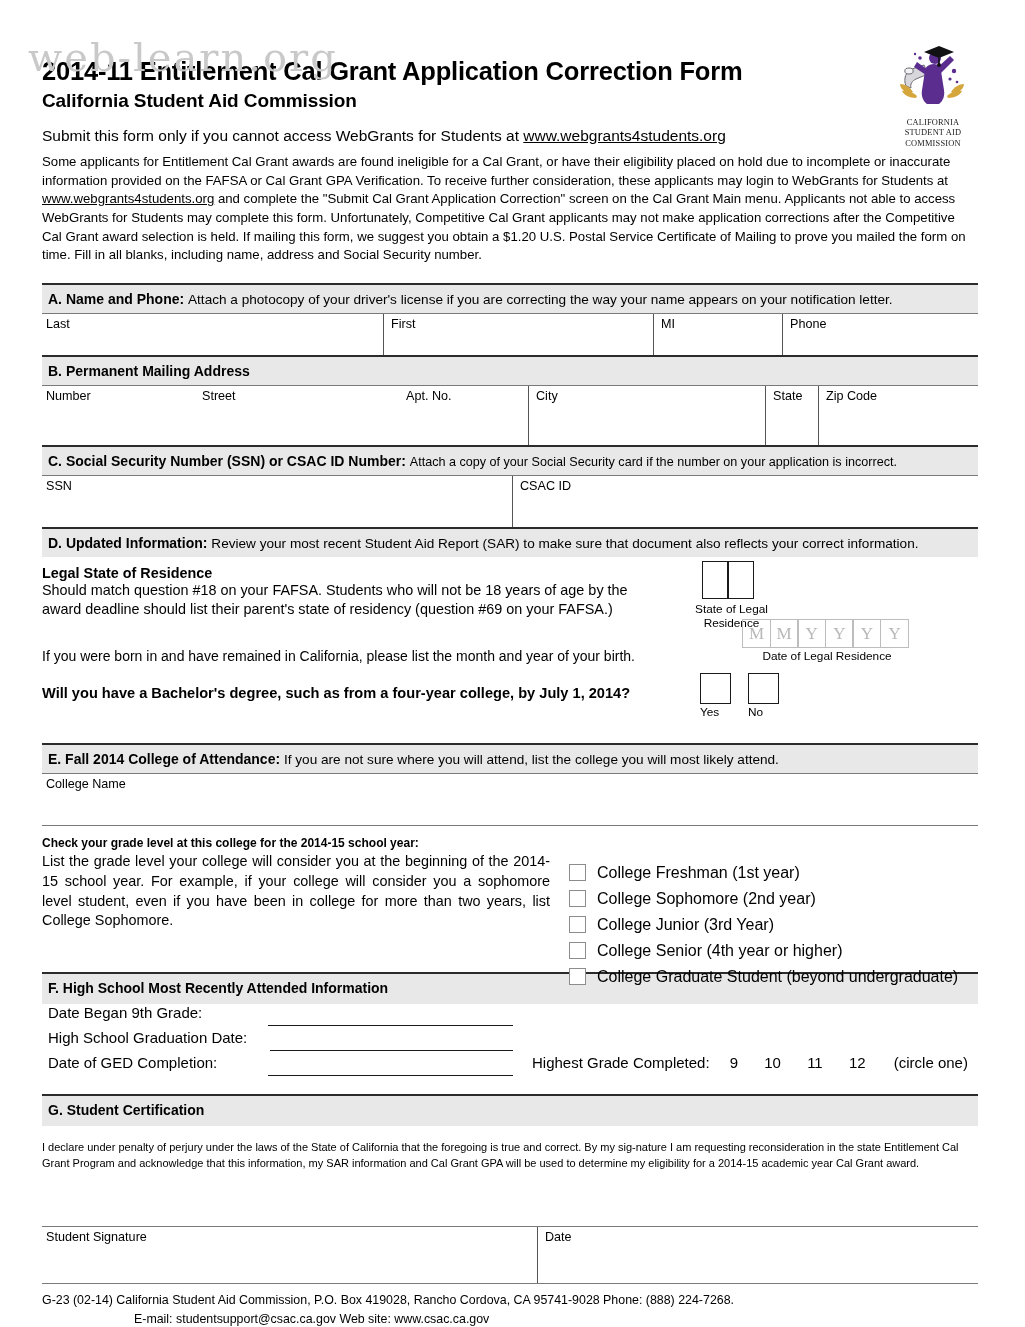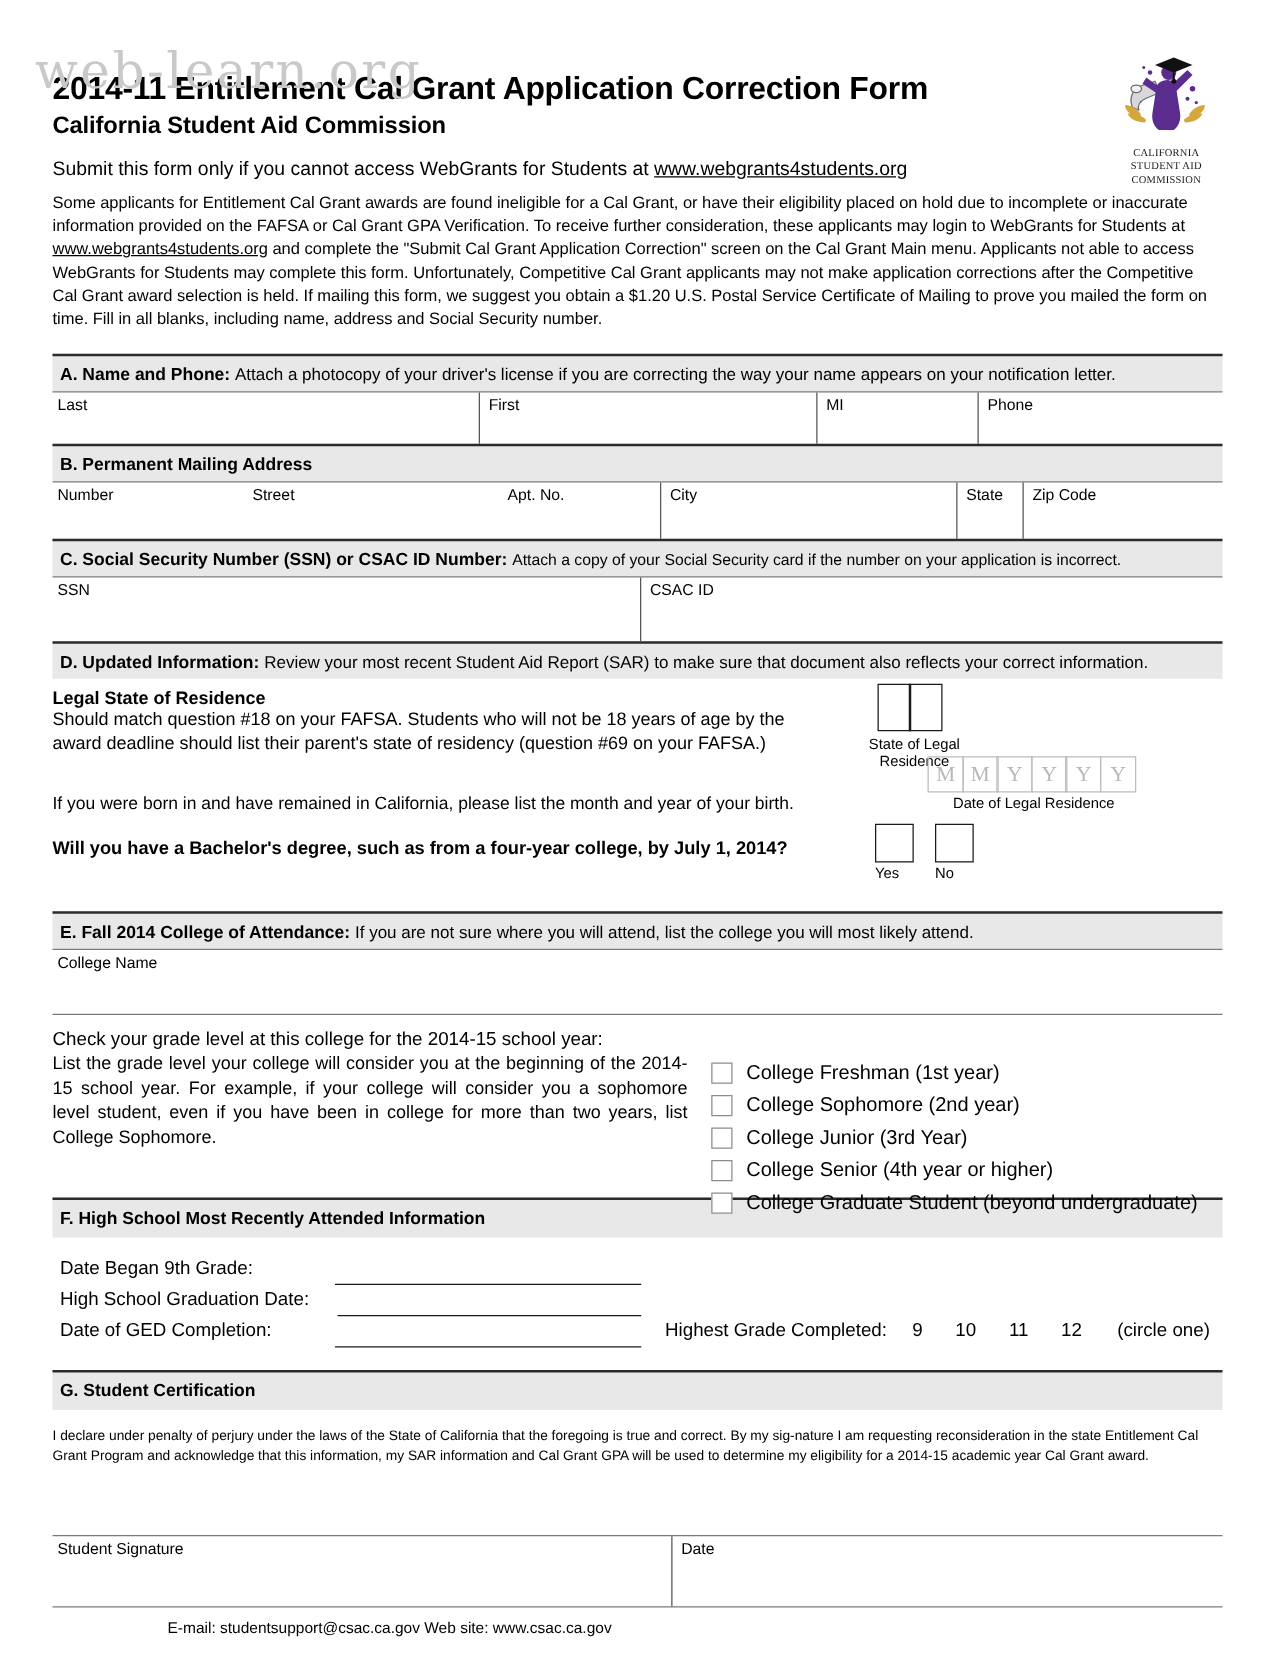--- a/index.html
+++ b/index.html
@@ -152,42 +152,42 @@
 
   .ynbox{
     width:31px;height:31px;
     border:1.6px solid #1a1a1a;
     box-sizing:border-box;
   }
 
   
   .grade-wrap{ position:relative; padding-top:10px; }
   .grade-left{ width:508px; }
-  .grade-head{ font-size:15px; font-weight:normal; line-height:1.3; }
+  .grade-head{ font-size:12px; font-weight:bold; line-height:1.3; }
   .grade-body{ font-size:14.4px; line-height:1.38; text-align:justify; }
   .grade-right{
     position:absolute; left:527px; top:10px;margin-top:25px;
   }
   .gitem{
     display:flex; align-items:center;
     margin-bottom:3px;
     height:23px;
   }
   .chk{
     width:17px;height:17px;
     border:1.6px solid #8c8c8c;
     box-sizing:border-box;
     margin-right:11px;
     flex:none;
     background:#fff;
   }
   .gitem span{ font-size:16px; }
 
   
-  .fsec{ position:relative; padding-top:16px; font-size:15px; }
+  .fsec{ position:relative; padding-top:0; font-size:15px; }
   .frow{ height:25px; position:relative; }
   .flab{ position:absolute; left:6px; top:0; }
   .fline{
     position:absolute;
     border-bottom:1.6px solid #1a1a1a;
     height:0;
   }
   .hgc{ position:absolute; left:490px; top:0; font-size:15px; white-space:nowrap;}
 
   
@@ -280,21 +280,21 @@
         <div class="fieldlabel" style="left:345px;">First</div>
         <div class="fieldlabel" style="left:615px;">MI</div>
         <div class="fieldlabel" style="left:744px;">Phone</div>
       </div>
     </div>
 
     <div>
       <div class="band">
         <b>B. Permanent Mailing Address</b>
       </div>
-      <div class="rowblock" style="height:46px;">
+      <div class="rowblock" style="height:60px;">
         <div class="vline" style="left:486px;"></div>
         <div class="vline" style="left:723px;"></div>
         <div class="vline" style="left:776px;"></div>
         <div class="fieldlabel" style="left:0px;">Number</div>
         <div class="fieldlabel" style="left:156px;">Street</div>
         <div class="fieldlabel" style="left:360px;">Apt. No.</div>
         <div class="fieldlabel" style="left:490px;">City</div>
         <div class="fieldlabel" style="left:727px;">State</div>
         <div class="fieldlabel" style="left:780px;">Zip Code</div>
       </div>
@@ -433,17 +433,18 @@
       <div class="hr-mid"></div>
       <div class="sigrow">
         <div class="vline" style="left:495px;"></div>
         <div class="fieldlabel" style="left:0px;">Student Signature</div>
         <div class="fieldlabel" style="left:499px;">Date</div>
       </div>
       <div class="hr-mid"></div>
     </div>
 
     <div class="footer">
+      <div>G-23 (02-14)  California Student Aid Commission, P.O. Box 419028, Rancho Cordova, CA  95741-9028  Phone: (888) 224-7268.</div>
       <div class="l2">E-mail: studentsupport@csac.ca.gov   Web site: www.csac.ca.gov</div>
     </div>
 
   </div>
 </div>
 
 </body></html>

